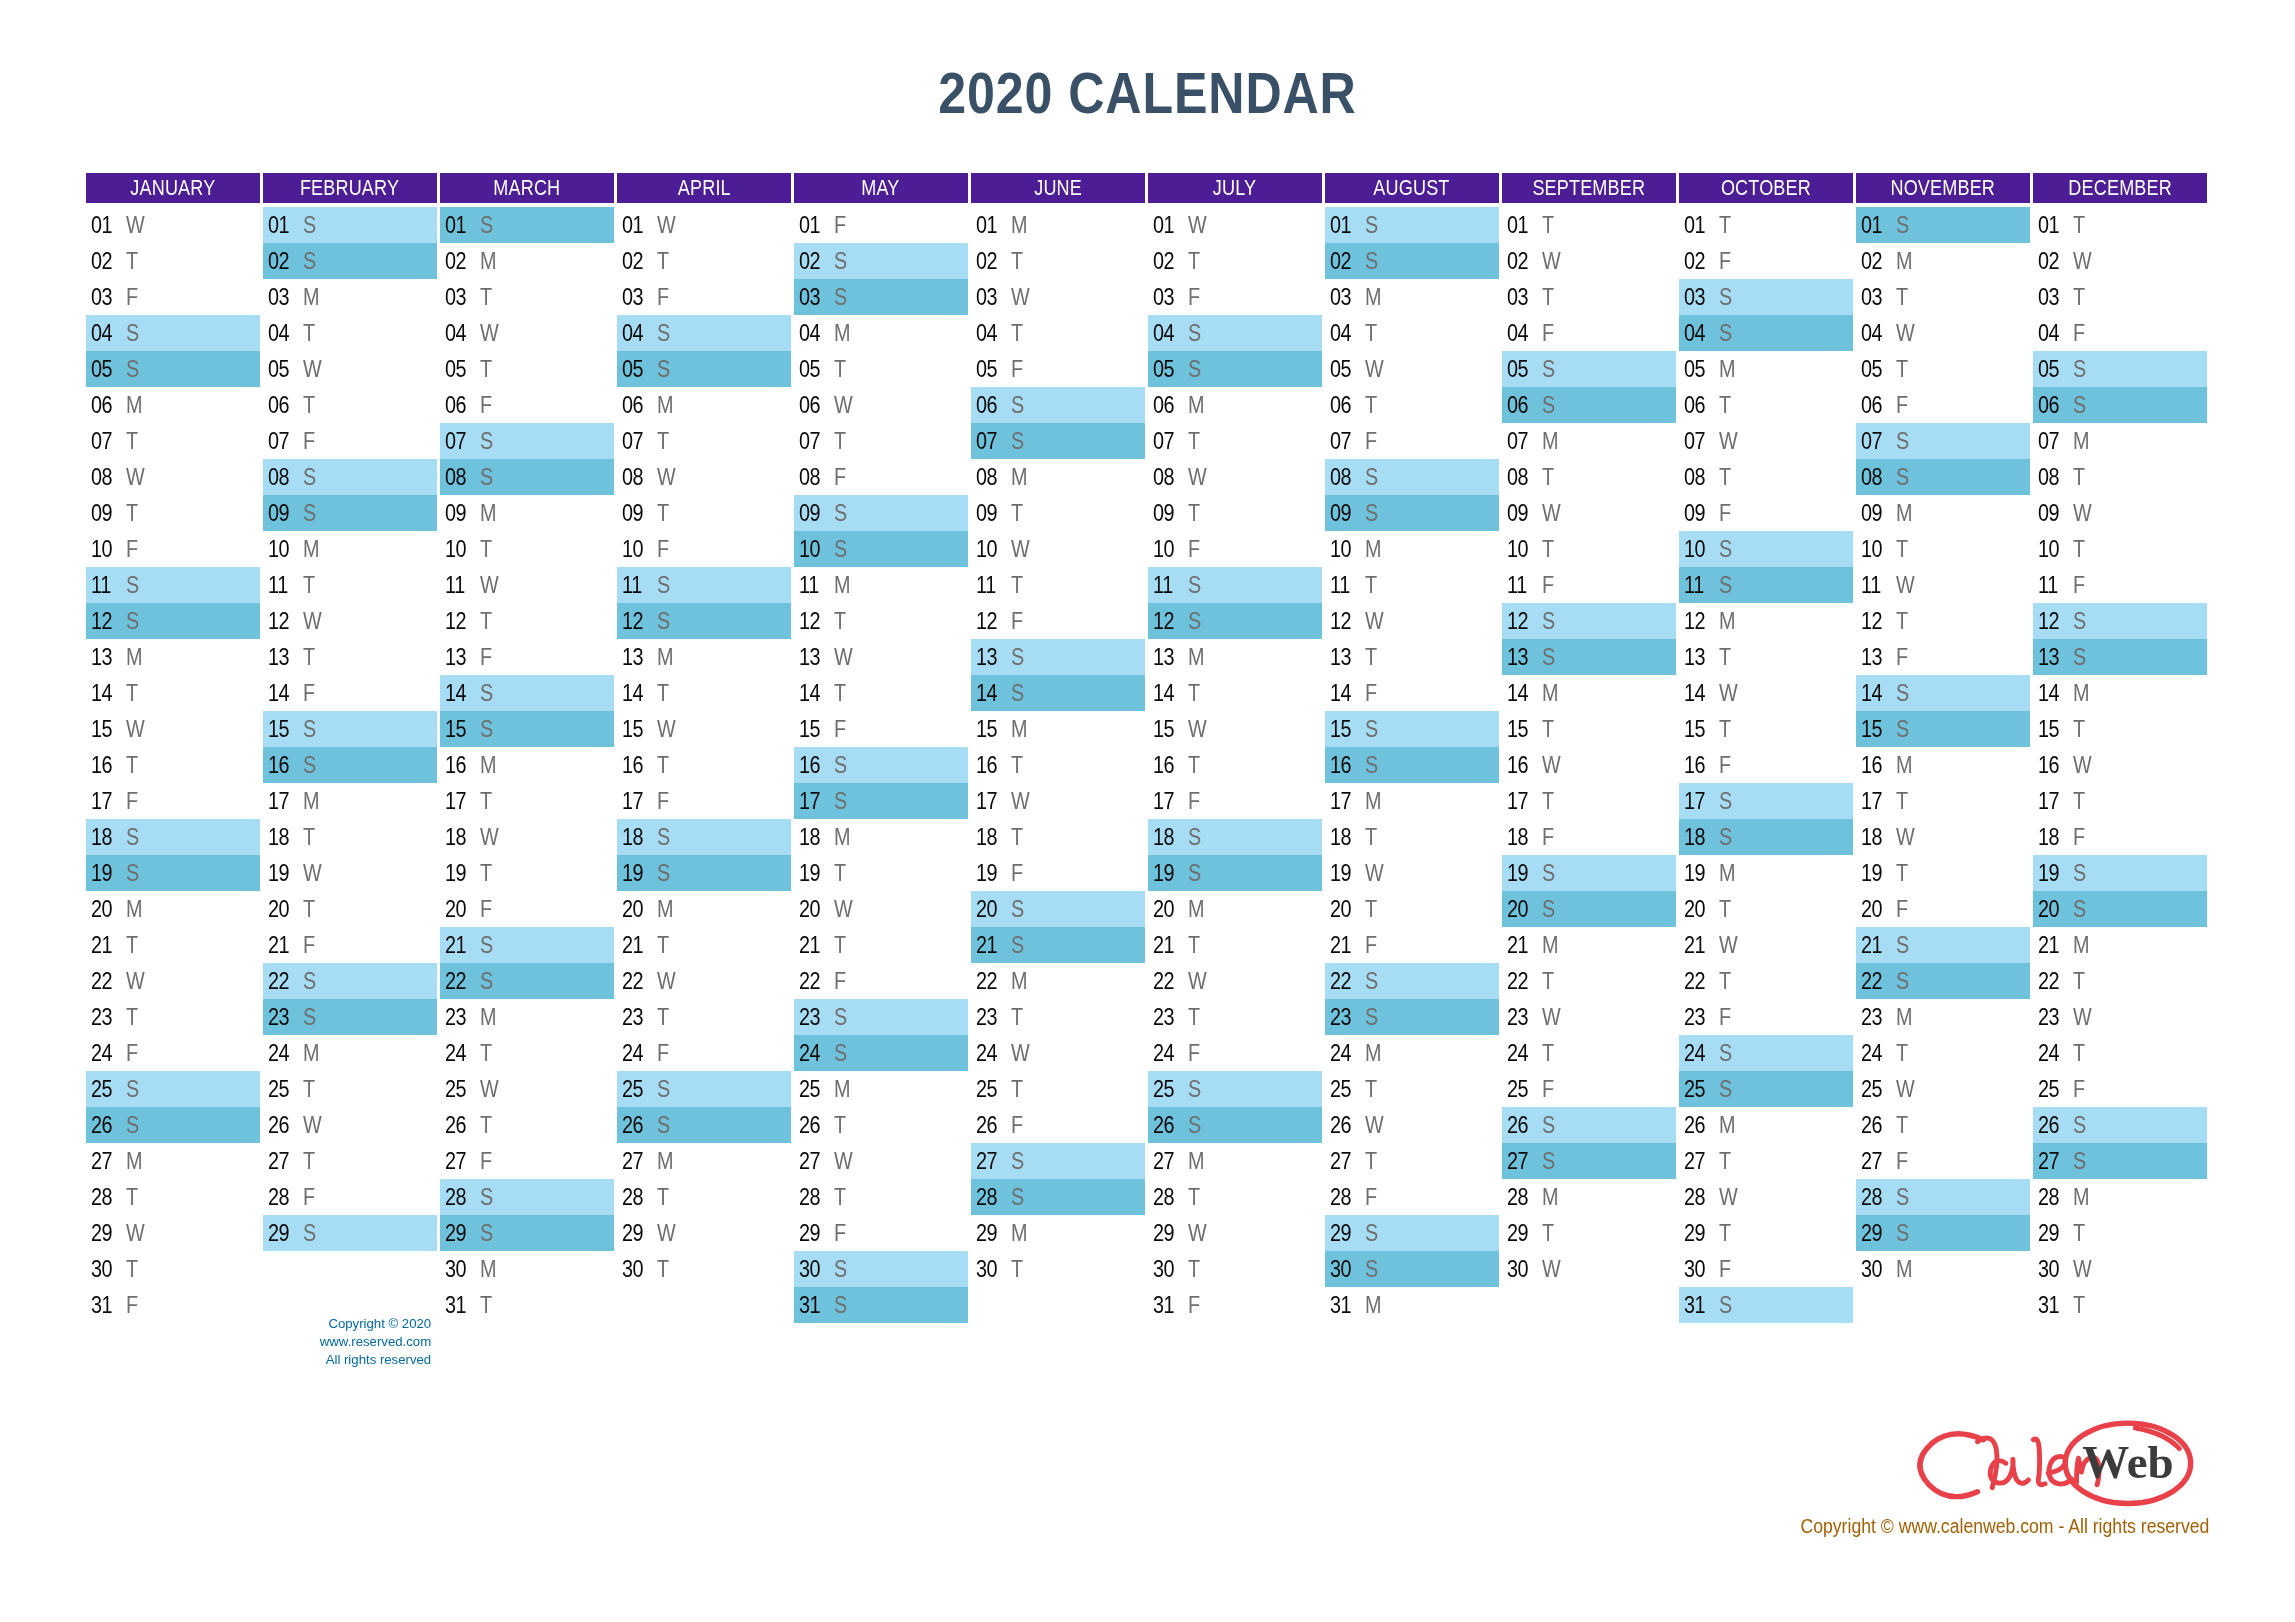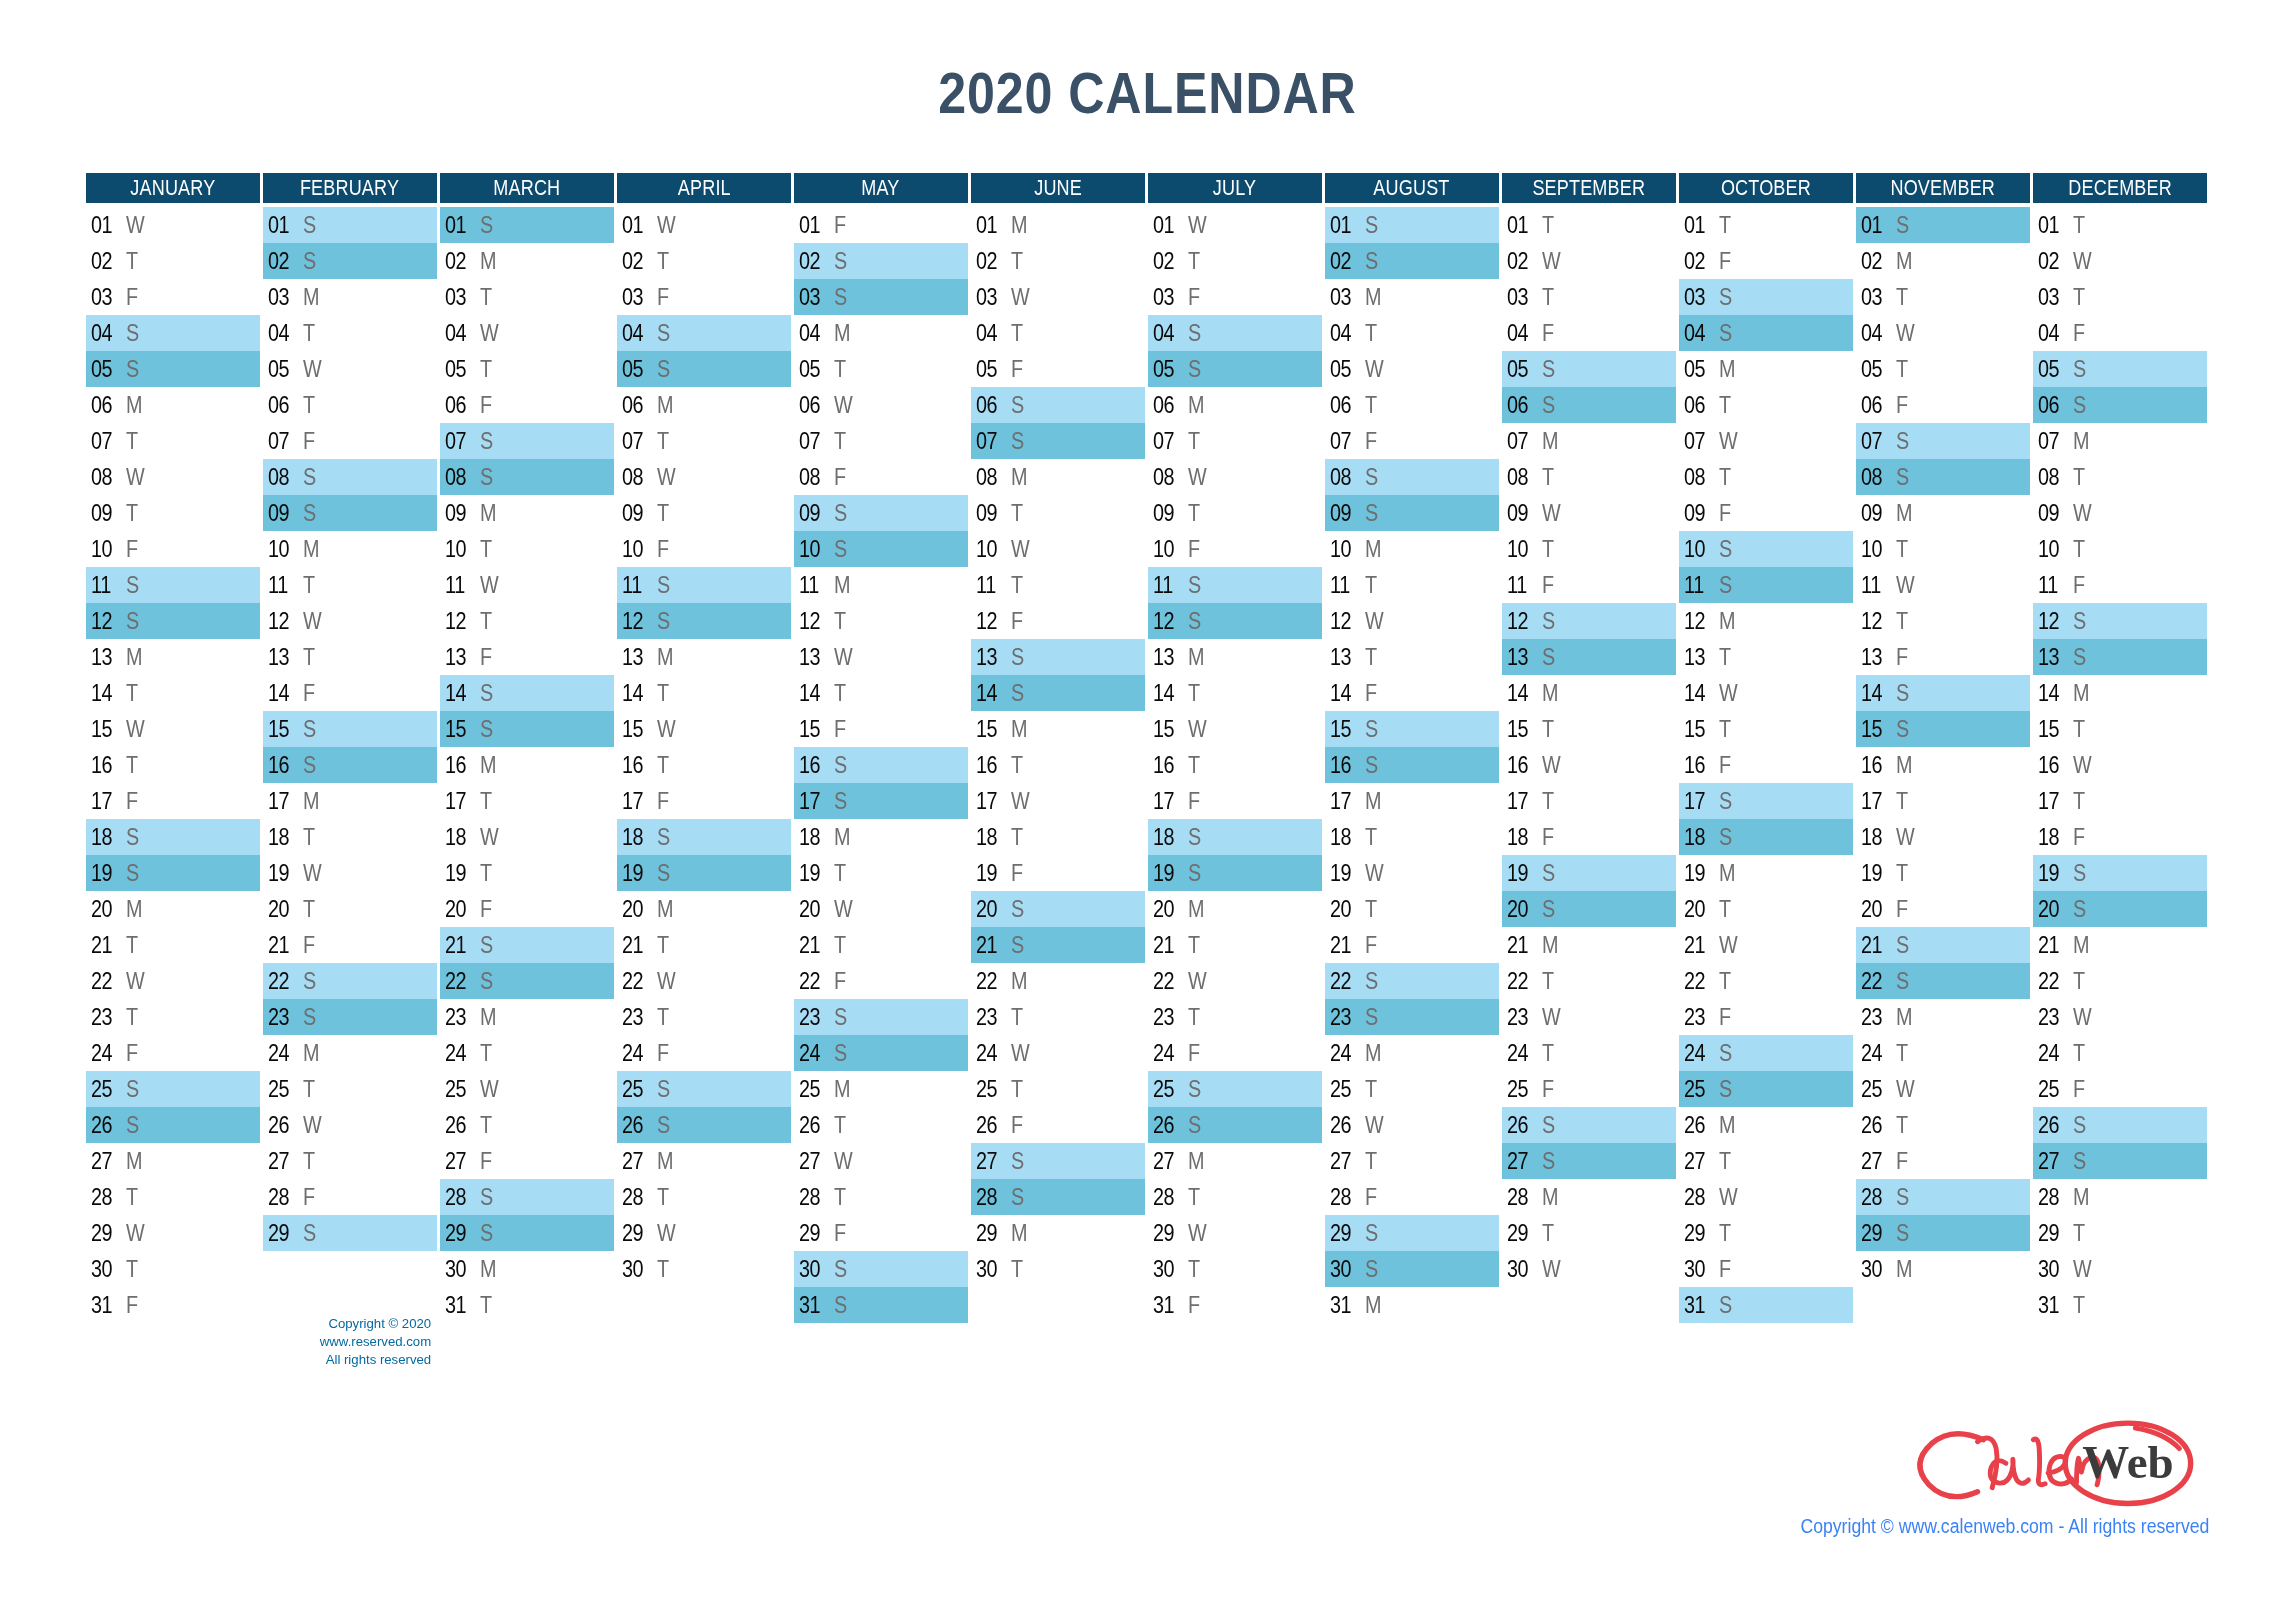--- a/index.html
+++ b/index.html
@@ -38,21 +38,21 @@
     display: flex;
     gap: 0;
   }
   .month-col {
     width: 177px;
     box-sizing: border-box;
     padding-right: 3.4px;
     position: relative;
   }
   .month-head {
-    background: #0c4a6e;
+    background: #4c1d95;
     color: #ffffff;
     text-align: center;
     font-size: 22px;
     line-height: 30px;
     height: 30px;
     letter-spacing: 0.2px;
     transform-origin: center;
     white-space: nowrap;
     overflow: hidden;
   }
@@ -101,21 +101,21 @@
     line-height: 18px;
     top: 1142px;
   }
 
   
   #footer {
     position: absolute;
     right: 86px;
     bottom: 84px;
     text-align: right;
-    color: #3b82f6;
+    color: #a16207;
     font-size: 19.6px;
     white-space: nowrap;
   }
   #footer span { display: inline-block; transform: scaleX(0.9); transform-origin: right center; }
 
   
   #logo {
     position: absolute;
     right: 96px;
     bottom: 113px;

